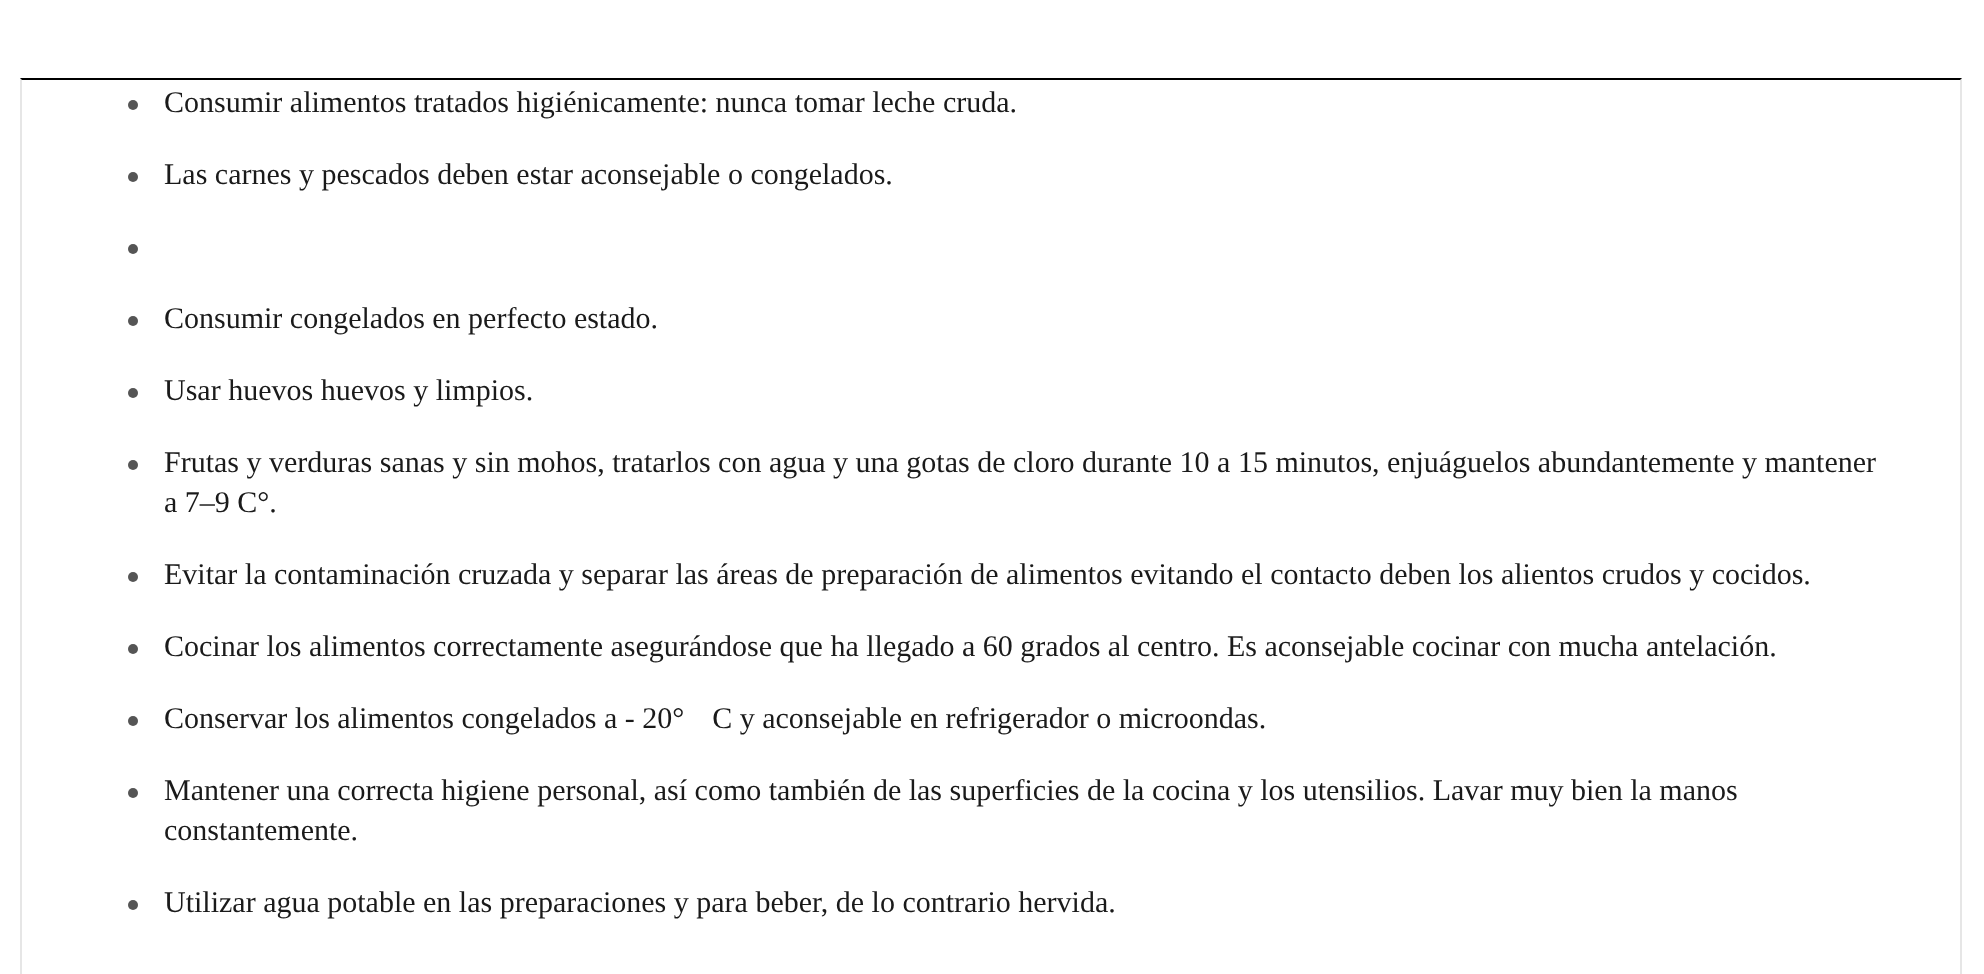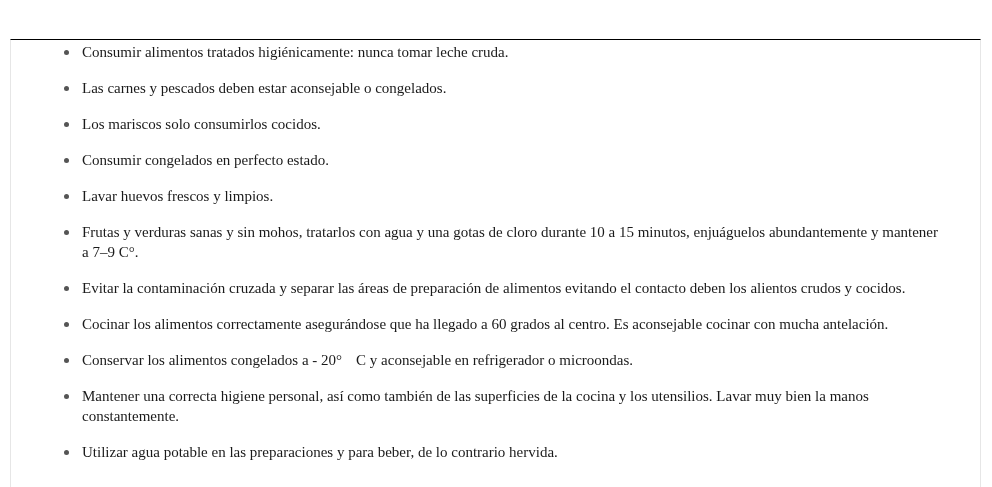--- a/index.html
+++ b/index.html
@@ -63,29 +63,28 @@
     <li style="top:2px">
       <span class="bullet"></span>
       <span>Consumir alimentos tratados higiénicamente: nunca tomar leche cruda.</span>
     </li>
     <li style="top:38px">
       <span class="bullet"></span>
       <span>Las carnes y pescados deben estar aconsejable o congelados.</span>
     </li>
     <li style="top:74px">
       <span class="bullet"></span>
-      <span>Los mariscos solo consumirlos cocidos.</span>
     </li>
     <li style="top:110px">
       <span class="bullet"></span>
       <span>Consumir congelados en perfecto estado.</span>
     </li>
     <li style="top:146px">
       <span class="bullet"></span>
-      <span>Lavar huevos frescos y limpios.</span>
+      <span>Usar huevos huevos y limpios.</span>
     </li>
     <li style="top:182px">
       <span class="bullet"></span>
       <span>Frutas y verduras sanas y sin mohos, tratarlos con agua y una gotas de cloro durante 10 a 15 minutos, enjuáguelos abundantemente y mantener a 7–9 C°.</span>
     </li>
     <li style="top:238px">
       <span class="bullet"></span>
       <span>Evitar la contaminación cruzada y separar las áreas de preparación de alimentos evitando el contacto deben los alientos crudos y cocidos.</span>
     </li>
     <li style="top:274px">

